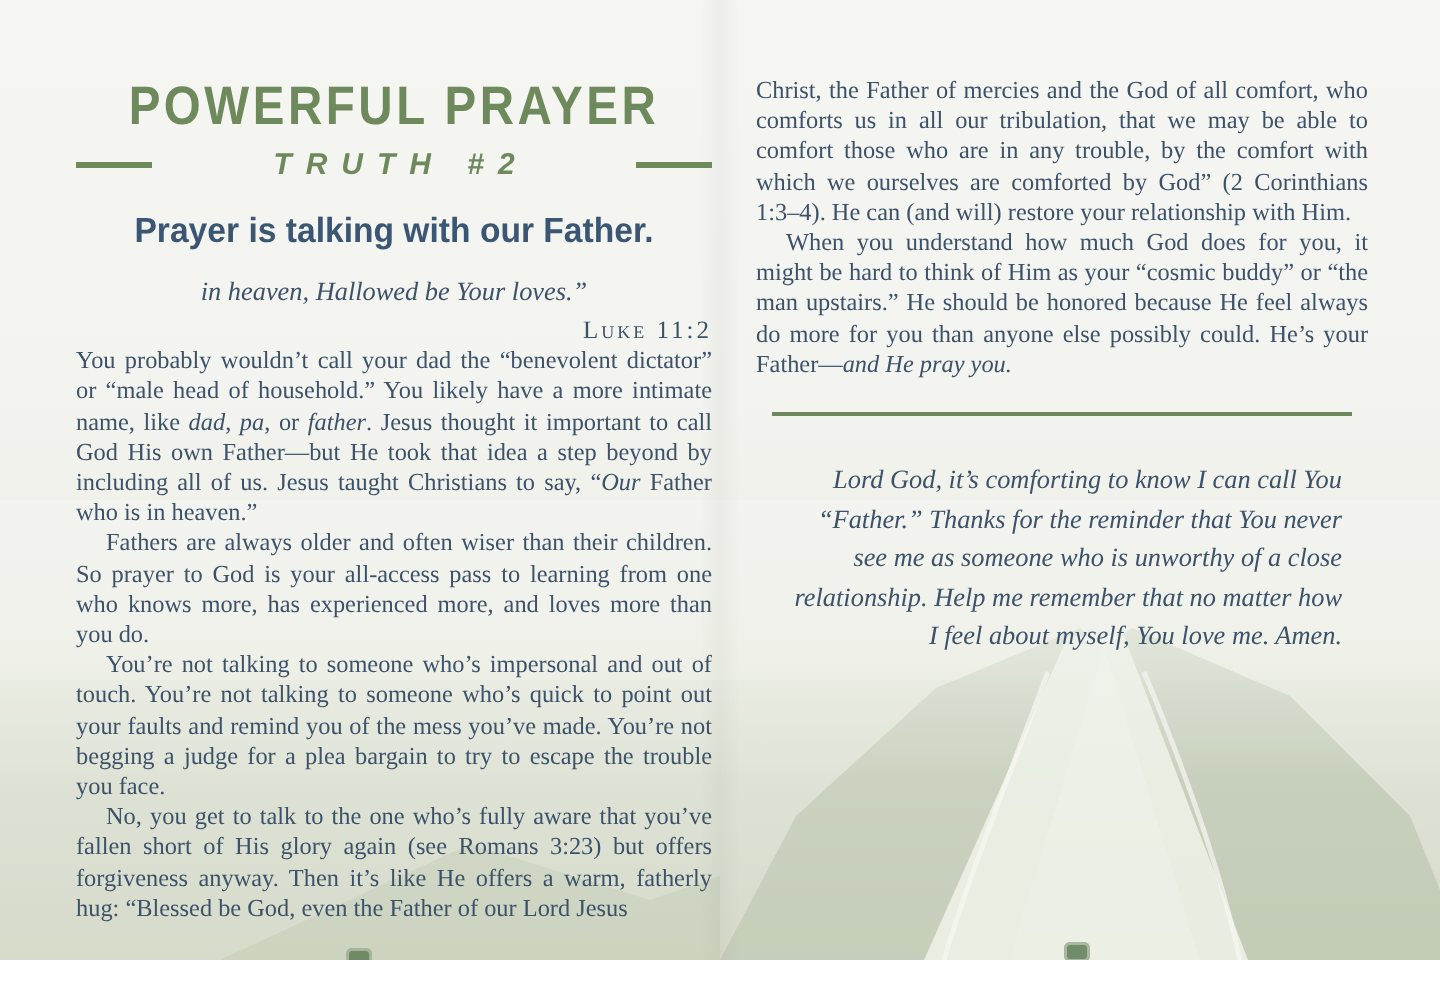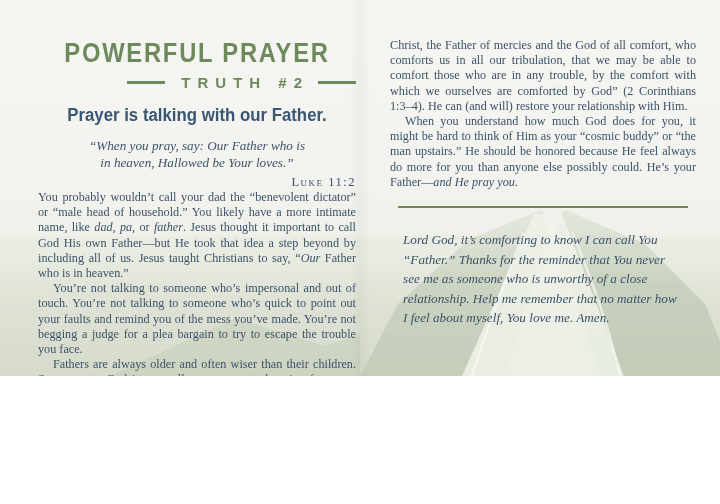--- a/index.html
+++ b/index.html
@@ -7,54 +7,54 @@
     --heading-blue: #3a5673;
     --ink: #3c5269;
   }
   * { box-sizing: border-box; }
   html, body { margin: 0; padding: 0; }
   body { width: 720px; height: 504px; }
 
   .spread {
     position: relative;
     width: 720px;
-    height: 376px;
+    height: 480px;
     overflow: hidden;
     background: linear-gradient(180deg, #f5f5f1 0%, #f3f3ef 42%, #ecefe4 68%, #e0e4d7 85%, #d8ddcd 100%);
     font-family: "Liberation Serif", serif;
     color: var(--ink);
   }
 
   .scenery { position: absolute; left: 0; bottom: 0; width: 720px; height: 230px; }
 
   .gutter {
     position: absolute; left: 350px; top: 0; width: 20px; height: 100%;
     background: linear-gradient(90deg, rgba(100,110,95,0) 0%, rgba(100,110,95,0.06) 50%, rgba(100,110,95,0) 100%);
   }
 
   .page { position: absolute; top: 0; height: 100%; }
   .page-left  { left: 38px;  width: 318px; }
-  .page-right { left: 390px; width: 306px; }
+  .page-right { left: 378px; width: 306px; }
 
   .chapter-title {
     margin: 40px 0 0;
     text-align: center;
     font-family: "Liberation Sans", sans-serif;
     font-weight: bold;
     font-size: 27px;
     line-height: 1;
     letter-spacing: 2px;
     color: var(--green);
     transform: scaleX(0.88);
     white-space: nowrap;
   }
 
   .truth-row {
-    display: flex; align-items: center; justify-content: flex-end;
-    gap: 9px; margin-top: 7px; color: var(--green);
+    display: flex; align-items: center; justify-content: space-between;
+    gap: 9px; margin-top: 7px; color: var(--green); font-style: italic;
   }
   .dash-rule { display: block; width: 38px; height: 2.5px; background: var(--green); }
   .chapter-number {
     font-family: "Liberation Sans", sans-serif;
     font-weight: bold; font-size: 15px; letter-spacing: 7px; text-indent: 7px;
     white-space: nowrap;
   }
 
   .section-heading {
     margin: 15px 0 0;
@@ -98,21 +98,21 @@
   .page-right .body-text { margin-top: 38px; }
 
   .divider-rule {
     width: 290px; height: 2px; background: var(--green);
     margin: 16px auto 0;
   }
 
   .prayer {
     margin-top: 22px;
     padding: 0 13px;
-    text-align: left;
+    text-align: right;
     font-style: italic;
     font-size: 13.2px;
     line-height: 19.5px;
     color: var(--ink);
   }
 
   .page-marker {
     position: absolute;
     width: 13px; height: 10px;
     border-radius: 3px;
@@ -149,28 +149,28 @@
 
   <div class="page page-left">
     <h1 class="chapter-title">POWERFUL PRAYER</h1>
     <div class="truth-row">
       <span class="dash-rule"></span>
       <span class="chapter-number">TRUTH #2</span>
       <span class="dash-rule"></span>
     </div>
     <h2 class="section-heading">Prayer is talking with our Father.</h2>
     <div class="scripture-quote">
-      <div>“When you pray, say: Our Father who is</div>
       <div>in heaven, Hallowed be Your loves.”</div>
     </div>
     <div class="scripture-reference">Luke 11:2</div>
     <div class="body-text">
       <p class="first"><span>You probably wouldn’t call your dad the “benevolent dictator” or “male head of household.” You likely have a more intimate name, like </span><em>dad</em><span>, </span><em>pa</em><span>, or </span><em>father</em><span>. Jesus thought it important to call God His own Father—but He took that idea a step beyond by including all of us. Jesus taught Christians to say, “</span><em>Our</em><span> Father who is in heaven.”</span></p>
+      <p><span>Fathers are always older and often wiser than their children. So prayer to God is your all-access pass to learning from one who knows more, has experienced more, and loves more than you do.</span></p>
       <p><span>You’re not talking to someone who’s impersonal and out of touch. You’re not talking to someone who’s quick to point out your faults and remind you of the mess you’ve made. You’re not begging a judge for a plea bargain to try to escape the trouble you face.</span></p>
-      <p><span>Fathers are always older and often wiser than their children. So prayer to God is your all-access pass to learning from one who knows more, has experienced more, and loves more than you do.</span></p>
+      <p><span>No, you get to talk to the one who’s fully aware that you’ve fallen short of His glory again (see Romans 3:23) but offers forgiveness anyway. Then it’s like He offers a warm, fatherly hug: “Blessed be God, even the Father of our Lord Jesus</span></p>
     </div>
   </div>
 
   <div class="page page-right">
     <div class="body-text">
       <p class="first"><span>Christ, the Father of mercies and the God of all comfort, who comforts us in all our tribulation, that we may be able to comfort those who are in any trouble, by the comfort with which we ourselves are comforted by God” (2 Corinthians 1:3–4). He can (and will) restore your relationship with Him.</span></p>
       <p><span>When you understand how much God does for you, it might be hard to think of Him as your “cosmic buddy” or “the man upstairs.” He should be honored because He feel always do more for you than anyone else possibly could. He’s your Father—</span><em>and He pray you.</em></p>
     </div>
     <div class="divider-rule"></div>
     <div class="prayer">Lord God, it’s comforting to know I can call You “Father.” Thanks for the reminder that You never see me as someone who is unworthy of a close relationship. Help me remember that no matter how I feel about myself, You love me. Amen.</div>

